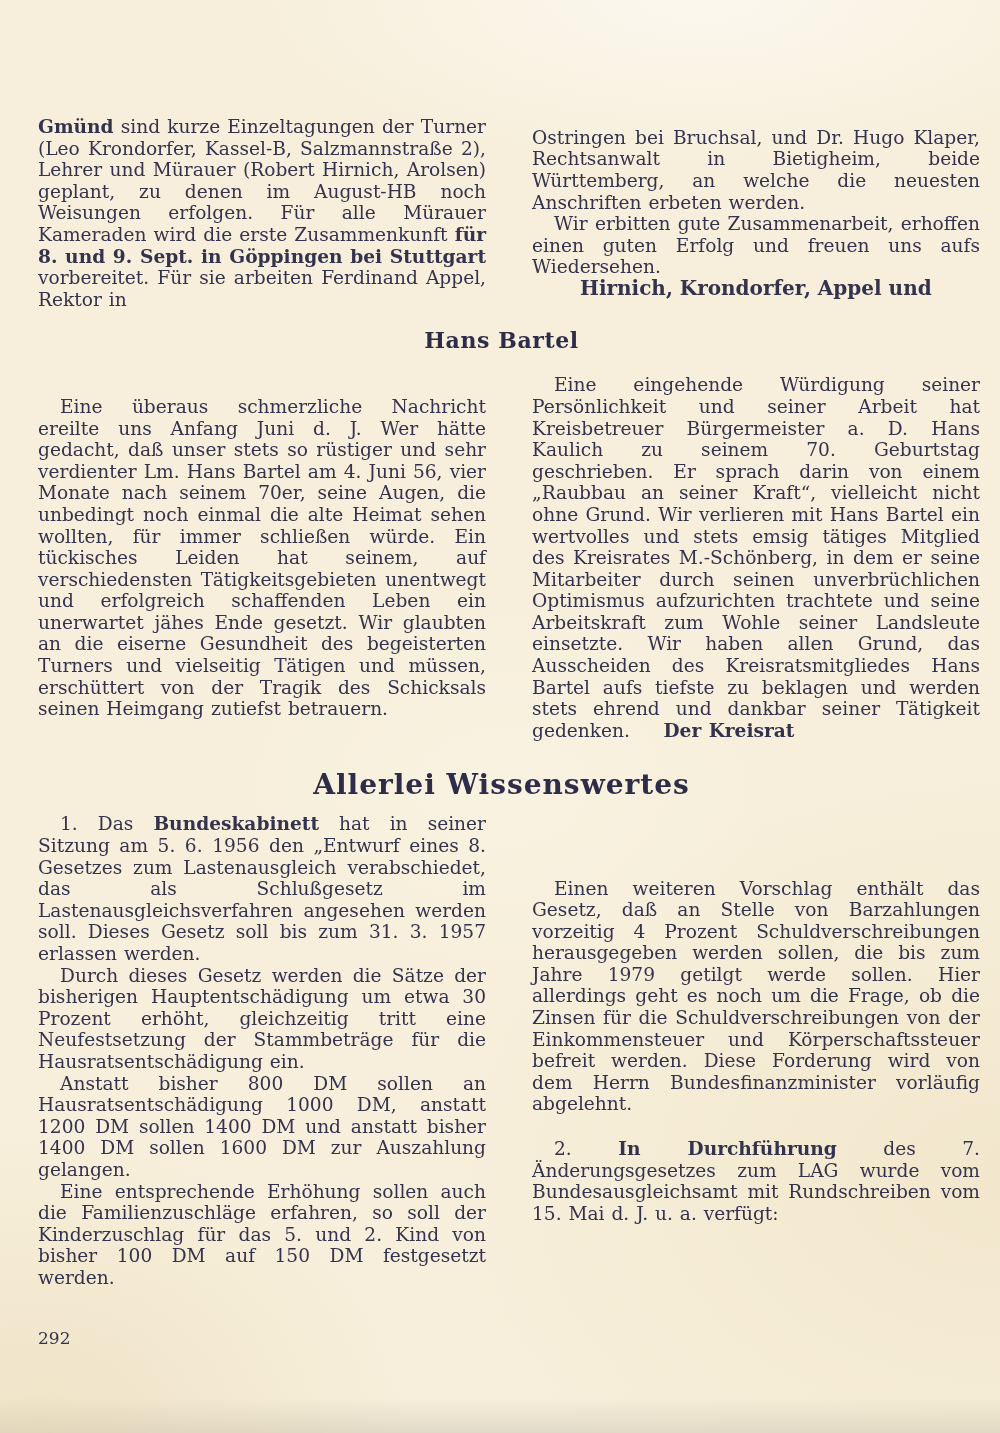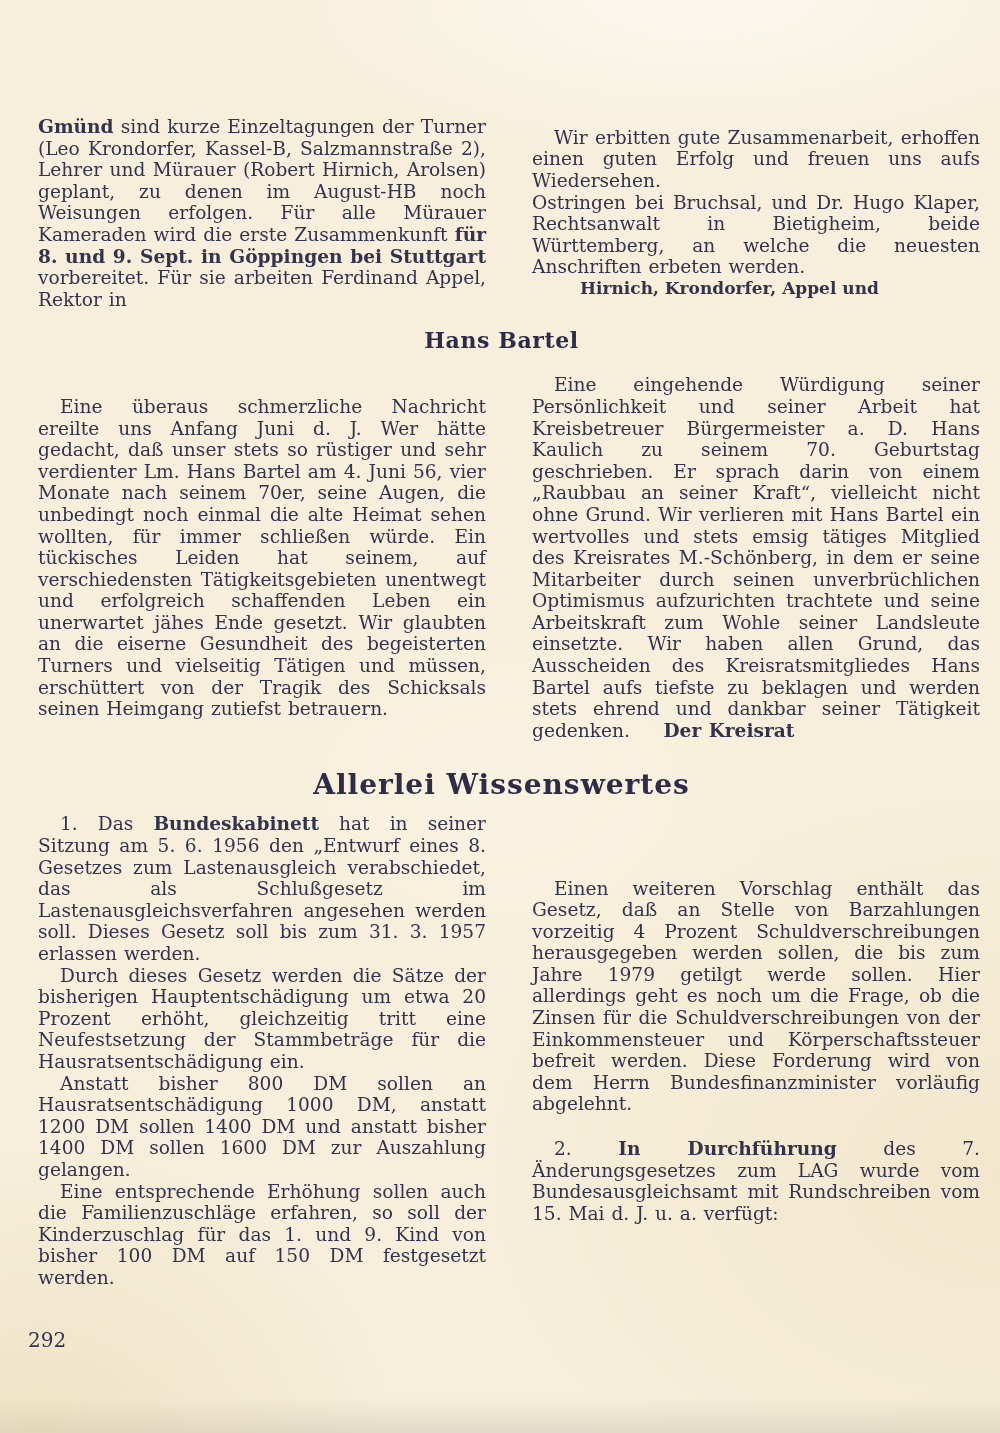--- a/index.html
+++ b/index.html
@@ -34,21 +34,21 @@
     text-align:justify;
     hyphens:auto;
     -webkit-hyphens:auto;
     word-spacing:1px;
   }
   p.indent{text-indent:22px;}
   p.gap{margin-top:23px;}
   b{font-weight:bold;}
   .signature{
     margin:0 0 0 48px;
-    font-size:17px;
+    font-size:20px;
     line-height:21.6px;
     font-weight:bold;
   }
   h2{
     margin:0;
     text-align:center;
     font-weight:bold;
     color:#2d2d4a;
   }
   h2.bartel-heading{
@@ -57,38 +57,38 @@
     margin:17px 0 21px 0;
   }
   h2.wissens-heading{
     font-size:28px;
     letter-spacing:1px;
     margin:27px 0 12px 0;
   }
   .signoff{margin-left:1.8em;white-space:nowrap;}
   .pagenum{
     position:absolute;
-    left:28px;top:1328px;
-    font-size:20px;
+    left:38px;top:1328px;
+    font-size:17px;
     color:#33334e;
   }
 </style>
 </head>
 <body>
 
 <div class="page">
   <div class="content">
 
     <section class="cols">
       <div class="col">
         <p class="para"><b>Gmünd</b><span> sind kurze Einzeltagungen der Turner (Leo Krondorfer, Kassel-B, Salzmannstraße 2), Lehrer und Mürauer (Robert Hirnich, Arolsen) geplant, zu denen im August-HB noch Weisungen erfolgen. Für alle Mürauer Kameraden wird die erste Zusammenkunft </span><b>für 8. und 9. Sept. in Göppingen bei Stuttgart</b><span> vorbereitet. Für sie arbeiten Ferdinand Appel, Rektor in</span></p>
       </div>
       <div class="col">
+        <p class="para">Ostringen bei Bruchsal, und Dr. Hugo Klaper, Rechtsanwalt in Bietigheim, beide Württemberg, an welche die neuesten Anschriften erbeten werden.</p>
         <p class="para indent">Wir erbitten gute Zusammenarbeit, erhoffen einen guten Erfolg und freuen uns aufs Wiedersehen.</p>
-        <p class="para">Ostringen bei Bruchsal, und Dr. Hugo Klaper, Rechtsanwalt in Bietigheim, beide Württemberg, an welche die neuesten Anschriften erbeten werden.</p>
         <div class="signature">
           <div>Hirnich, Krondorfer, Appel und</div>
         </div>
       </div>
     </section>
 
     <h2 class="bartel-heading">Hans Bartel</h2>
 
     <section class="cols">
       <div class="col">
@@ -97,23 +97,23 @@
       <div class="col">
         <p class="para indent"><span>Eine eingehende Würdigung seiner Persönlichkeit und seiner Arbeit hat Kreisbetreuer Bürgermeister a. D. Hans Kaulich zu seinem 70. Geburtstag geschrieben. Er sprach darin von einem „Raubbau an seiner Kraft“, vielleicht nicht ohne Grund. Wir verlieren mit Hans Bartel ein wertvolles und stets emsig tätiges Mitglied des Kreisrates M.-Schönberg, in dem er seine Mitarbeiter durch seinen unverbrüchlichen Optimismus aufzurichten trachtete und seine Arbeitskraft zum Wohle seiner Landsleute einsetzte. Wir haben allen Grund, das Ausscheiden des Kreisratsmitgliedes Hans Bartel aufs tiefste zu beklagen und werden stets ehrend und dankbar seiner Tätigkeit gedenken.</span><b class="signoff">Der Kreisrat</b></p>
       </div>
     </section>
 
     <h2 class="wissens-heading">Allerlei Wissenswertes</h2>
 
     <section class="cols">
       <div class="col">
         <p class="para indent"><span>1. Das </span><b>Bundeskabinett</b><span> hat in seiner Sitzung am 5. 6. 1956 den „Entwurf eines 8. Gesetzes zum Lastenausgleich verabschiedet, das als Schlußgesetz im Lastenausgleichsverfahren angesehen werden soll. Dieses Gesetz soll bis zum 31. 3. 1957 erlassen werden.</span></p>
-        <p class="para indent">Durch dieses Gesetz werden die Sätze der bisherigen Hauptentschädigung um etwa 20 Prozent erhöht, gleichzeitig tritt eine Neufestsetzung der Stammbeträge für die Hausratsentschädigung ein.</p>
+        <p class="para indent">Durch dieses Gesetz werden die Sätze der bisherigen Hauptentschädigung um etwa 30 Prozent erhöht, gleichzeitig tritt eine Neufestsetzung der Stammbeträge für die Hausratsentschädigung ein.</p>
         <p class="para indent">Anstatt bisher 800 DM sollen an Hausratsentschädigung 1000 DM, anstatt 1200 DM sollen 1400 DM und anstatt bisher 1400 DM sollen 1600 DM zur Auszahlung gelangen.</p>
-        <p class="para indent">Eine entsprechende Erhöhung sollen auch die Familienzuschläge erfahren, so soll der Kinderzuschlag für das 1. und 9. Kind von bisher 100 DM auf 150 DM festgesetzt werden.</p>
+        <p class="para indent">Eine entsprechende Erhöhung sollen auch die Familienzuschläge erfahren, so soll der Kinderzuschlag für das 5. und 2. Kind von bisher 100 DM auf 150 DM festgesetzt werden.</p>
       </div>
       <div class="col">
         <p class="para indent">Einen weiteren Vorschlag enthält das Gesetz, daß an Stelle von Barzahlungen vorzeitig 4 Prozent Schuldverschreibungen herausgegeben werden sollen, die bis zum Jahre 1979 getilgt werde sollen. Hier allerdings geht es noch um die Frage, ob die Zinsen für die Schuldverschreibungen von der Einkommensteuer und Körperschaftssteuer befreit werden. Diese Forderung wird von dem Herrn Bundesfinanzminister vorläufig abgelehnt.</p>
         <p class="para indent gap"><span>2. </span><b>In Durchführung</b><span> des 7. Änderungsgesetzes zum LAG wurde vom Bundesausgleichsamt mit Rundschreiben vom 15. Mai d. J. u. a. verfügt:</span></p>
       </div>
     </section>
 
   </div>
 
   <div class="pagenum">292</div>

